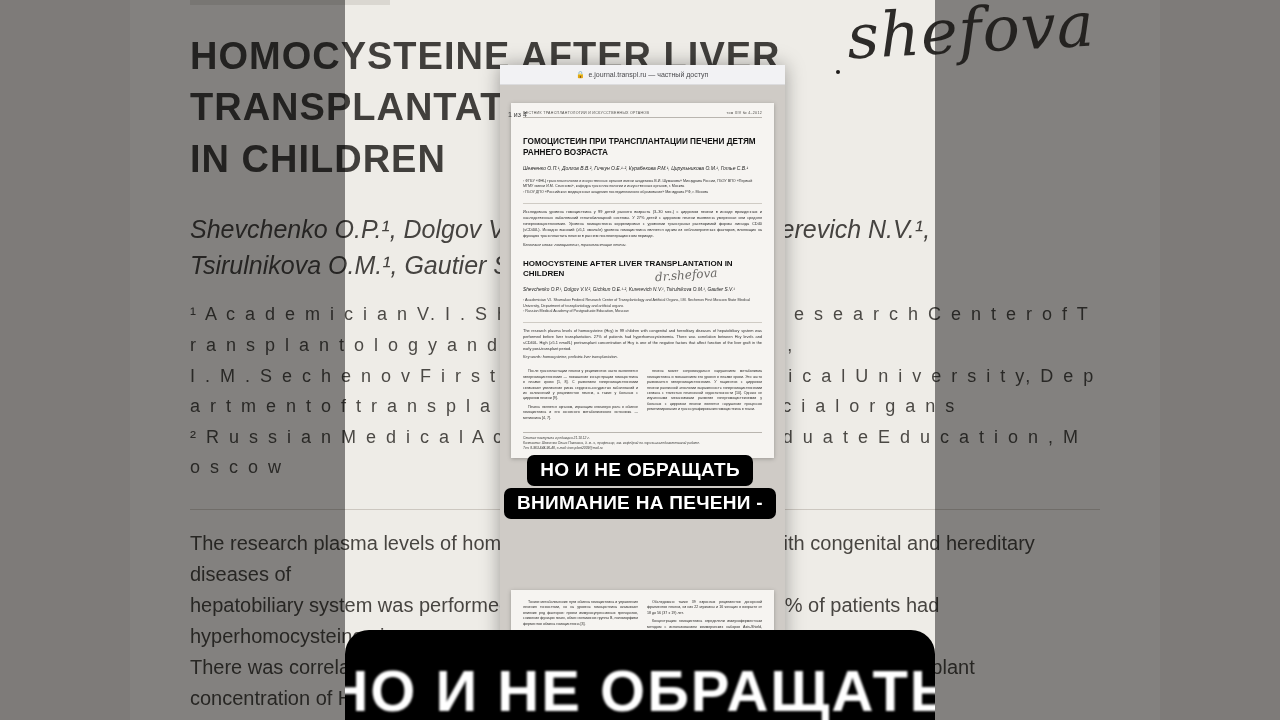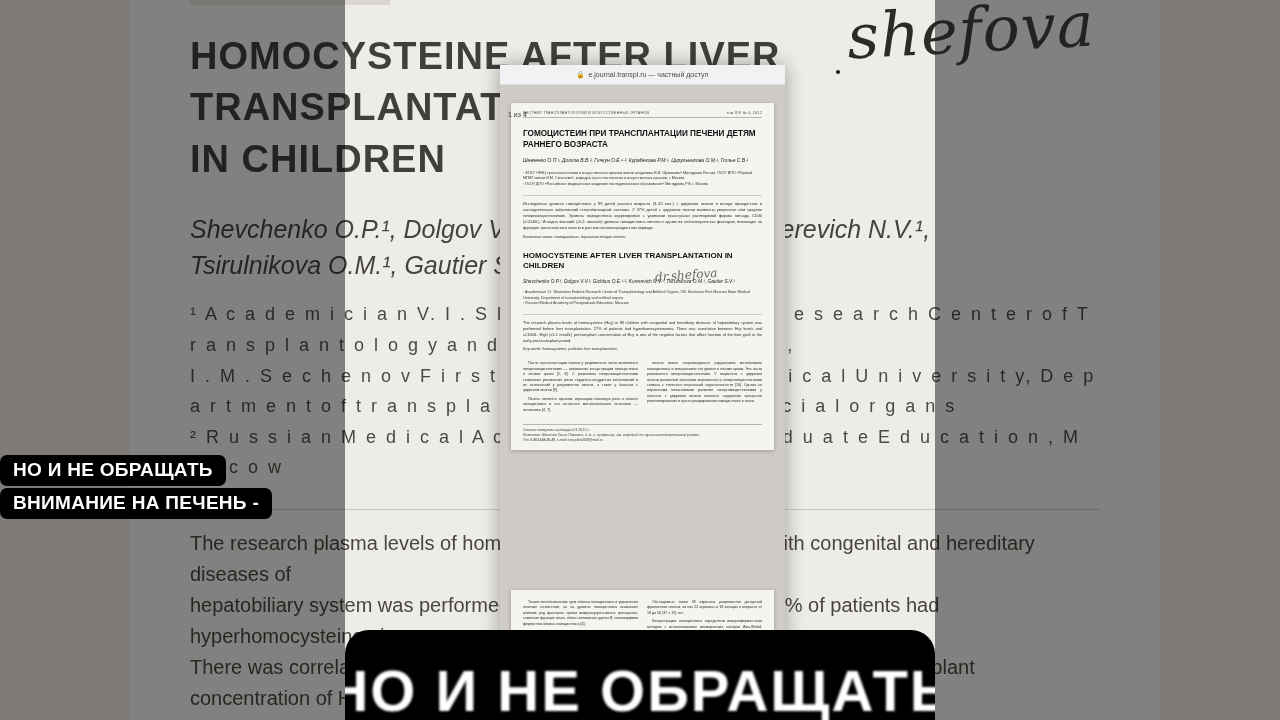--- a/index.html
+++ b/index.html
@@ -119,21 +119,21 @@
     padding: 8px 12px 0 12px;
     box-shadow: 0 1px 4px rgba(0,0,0,.25);
     color: #1b1a18;
   }
   .journal-head {
     display: flex; justify-content: space-between;
     font-size: 3.6px; letter-spacing: .3px; color: #4c4a47;
     border-bottom: .5px solid #b9b5af; padding-bottom: 2px;
   }
   .ru-title {
-    margin-top: 10px;
+    margin-top: 18px;
     font-size: 8.2px; font-weight: bold; line-height: 1.35; color: #111;
   }
   .ru-authors {
     margin-top: 7px; font-size: 5px; font-style: italic; line-height: 1.5; color: #222;
   }
   .ru-affil {
     margin-top: 6px; font-size: 3.7px; line-height: 1.5; color: #333;
   }
   .ru-abstract {
     margin-top: 8px; font-size: 3.9px; line-height: 1.5; text-align: justify; color: #2a2a2a;
@@ -174,21 +174,21 @@
   .watermark-page {
     position: absolute; left: 155px; top: 183px;
     font-family: "DejaVu Serif", serif;
     font-style: italic; font-size: 12px; color: #3c3a37;
     opacity: .75; transform: rotate(-4deg); z-index: 6;
   }
 
   
   .caption {
     position: absolute; left: 0; right: 0; top: 455px;
-    display: flex; flex-direction: column; align-items: flex-start;
+    display: flex; flex-direction: column; align-items: center;
     gap: 2px; z-index: 20;
     pointer-events: none;
   }
   .caption .line {
     background: #000; color: #fff;
     font-weight: bold; font-size: 19px; letter-spacing: .3px;
     padding: 5px 13px 6px 13px;
     border-radius: 7px;
     white-space: nowrap;
     line-height: 1.05;
@@ -302,20 +302,20 @@
             <p>Концентрацию гомоцистеина определяли иммуноферментным методом с использованием коммерческих наборов Axis-Shield, чувствительность метода 1,0 нмоль/л, диапазон измерения 2,0–50,0 нмоль/л. Измерения гомоцистеина и sCD40L проводили в автоматическом режиме.</p>
           </div>
         </div>
       </div>
 
     </div>
   </div>
 
   <div class="caption">
     <div class="line">НО И НЕ ОБРАЩАТЬ</div>
-    <div class="line">ВНИМАНИЕ НА ПЕЧЕНЬ -</div>
+    <div class="line">ВНИМАНИЕ НА ПЕЧЕНИ -</div>
   </div>
 
   <div class="bottom-echo">
     <span>НО И НЕ ОБРАЩАТЬ</span>
   </div>
 
 </div>
 
 </body></html>

